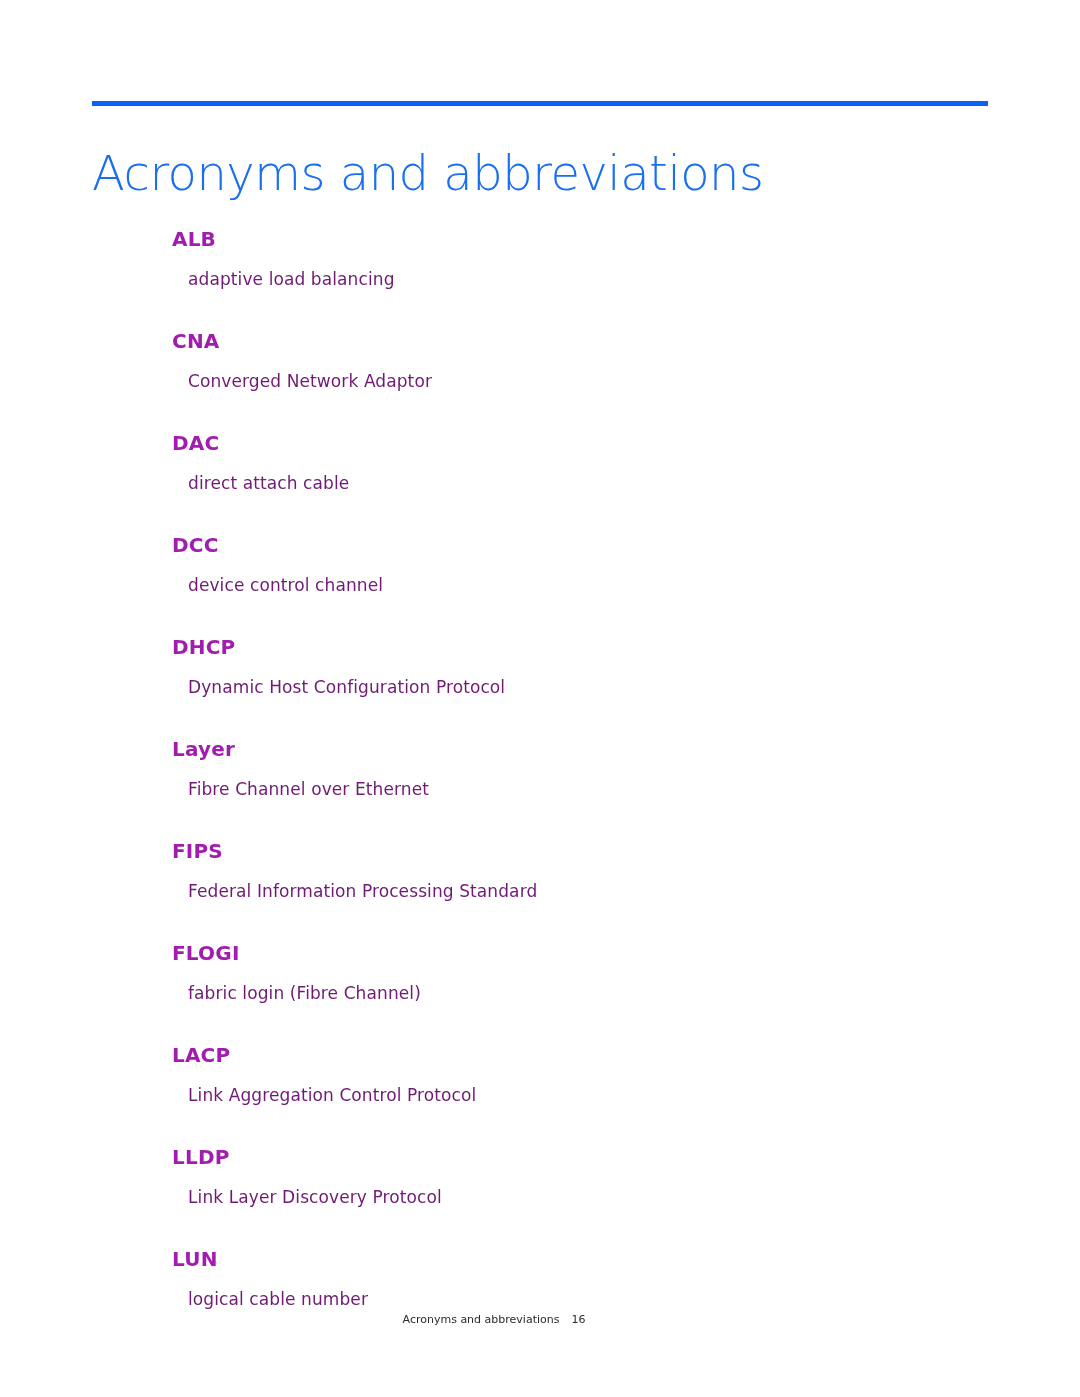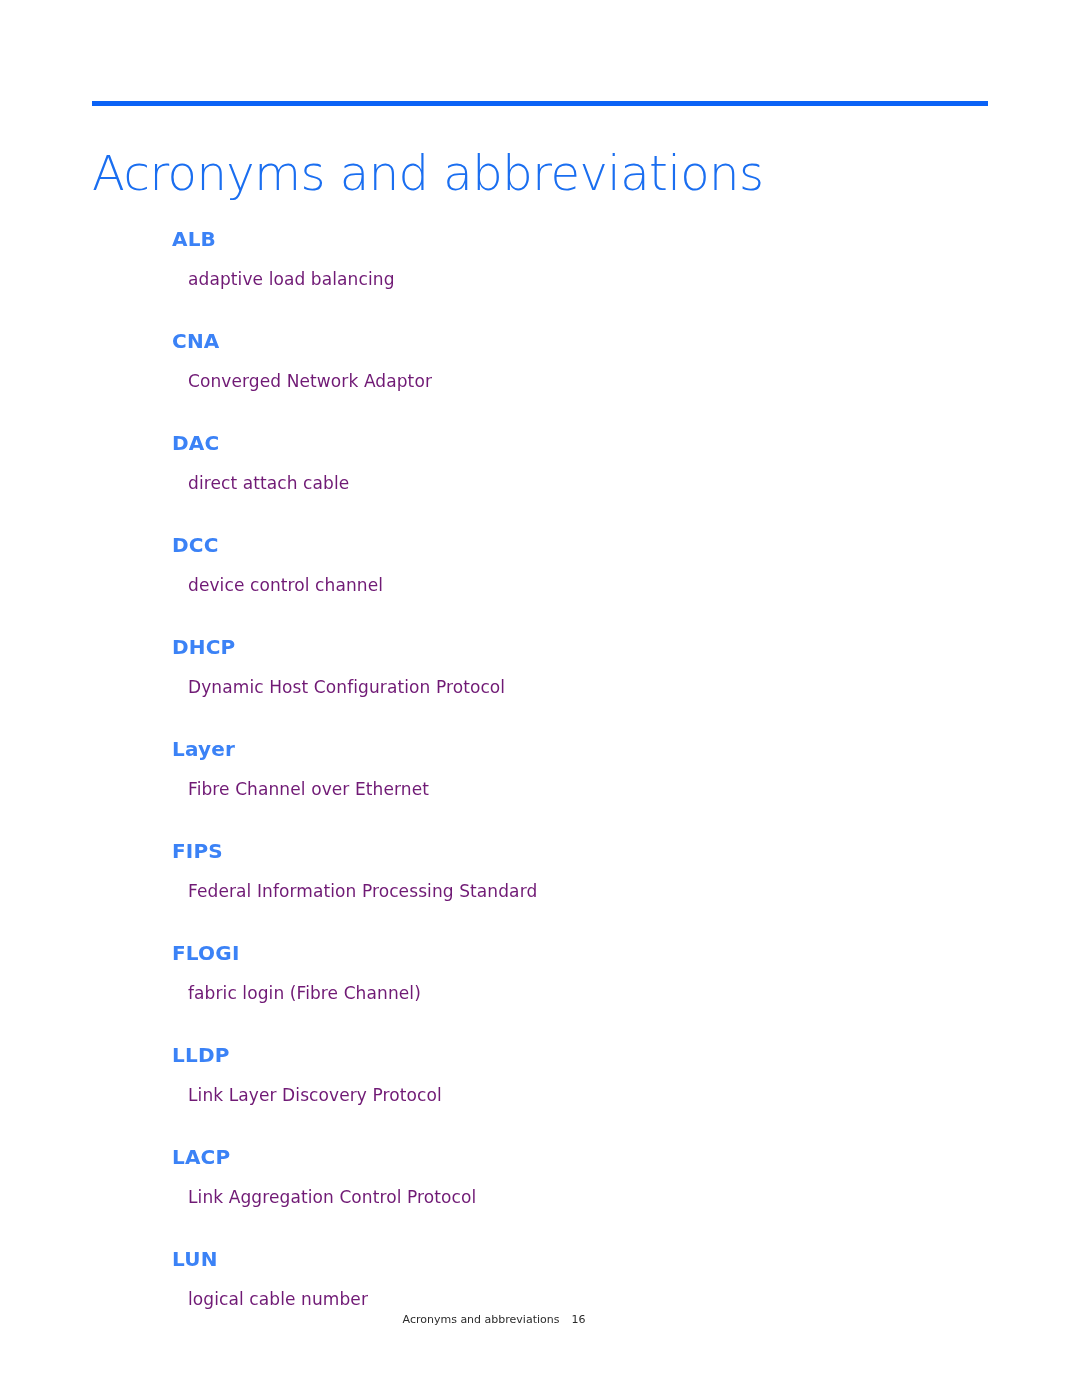--- a/index.html
+++ b/index.html
@@ -60,21 +60,21 @@
   }
   .entry:last-child {
     margin-bottom: 0;
   }
 
   .entry-term {
     font-family: "DejaVu Sans", "Liberation Sans", sans-serif;
     font-weight: 600;
     font-size: 20px;
     line-height: 26px;
-    color: #3b82f6;
+    color: #a21caf;
     letter-spacing: 0.2px;
     margin: 0 0 11px 0;
   }
 
   .entry-def {
     font-family: "DejaVu Sans", "Liberation Sans", sans-serif;
     font-weight: 400;
     font-size: 17px;
     line-height: 23px;
     color: #701a75;
@@ -139,26 +139,26 @@
       </div>
       <div class="entry">
         <div class="entry-term">FIPS</div>
         <div class="entry-def">Federal Information Processing Standard</div>
       </div>
       <div class="entry">
         <div class="entry-term">FLOGI</div>
         <div class="entry-def">fabric login (Fibre Channel)</div>
       </div>
       <div class="entry">
+        <div class="entry-term">LACP</div>
+        <div class="entry-def">Link Aggregation Control Protocol</div>
+      </div>
+      <div class="entry">
         <div class="entry-term">LLDP</div>
         <div class="entry-def">Link Layer Discovery Protocol</div>
-      </div>
-      <div class="entry">
-        <div class="entry-term">LACP</div>
-        <div class="entry-def">Link Aggregation Control Protocol</div>
       </div>
       <div class="entry">
         <div class="entry-term">LUN</div>
         <div class="entry-def">logical cable number</div>
       </div>
     </div>
 
   <div class="footer">
     <span class="footer-label">Acronyms and abbreviations</span><span class="footer-page">16</span>
   </div>

